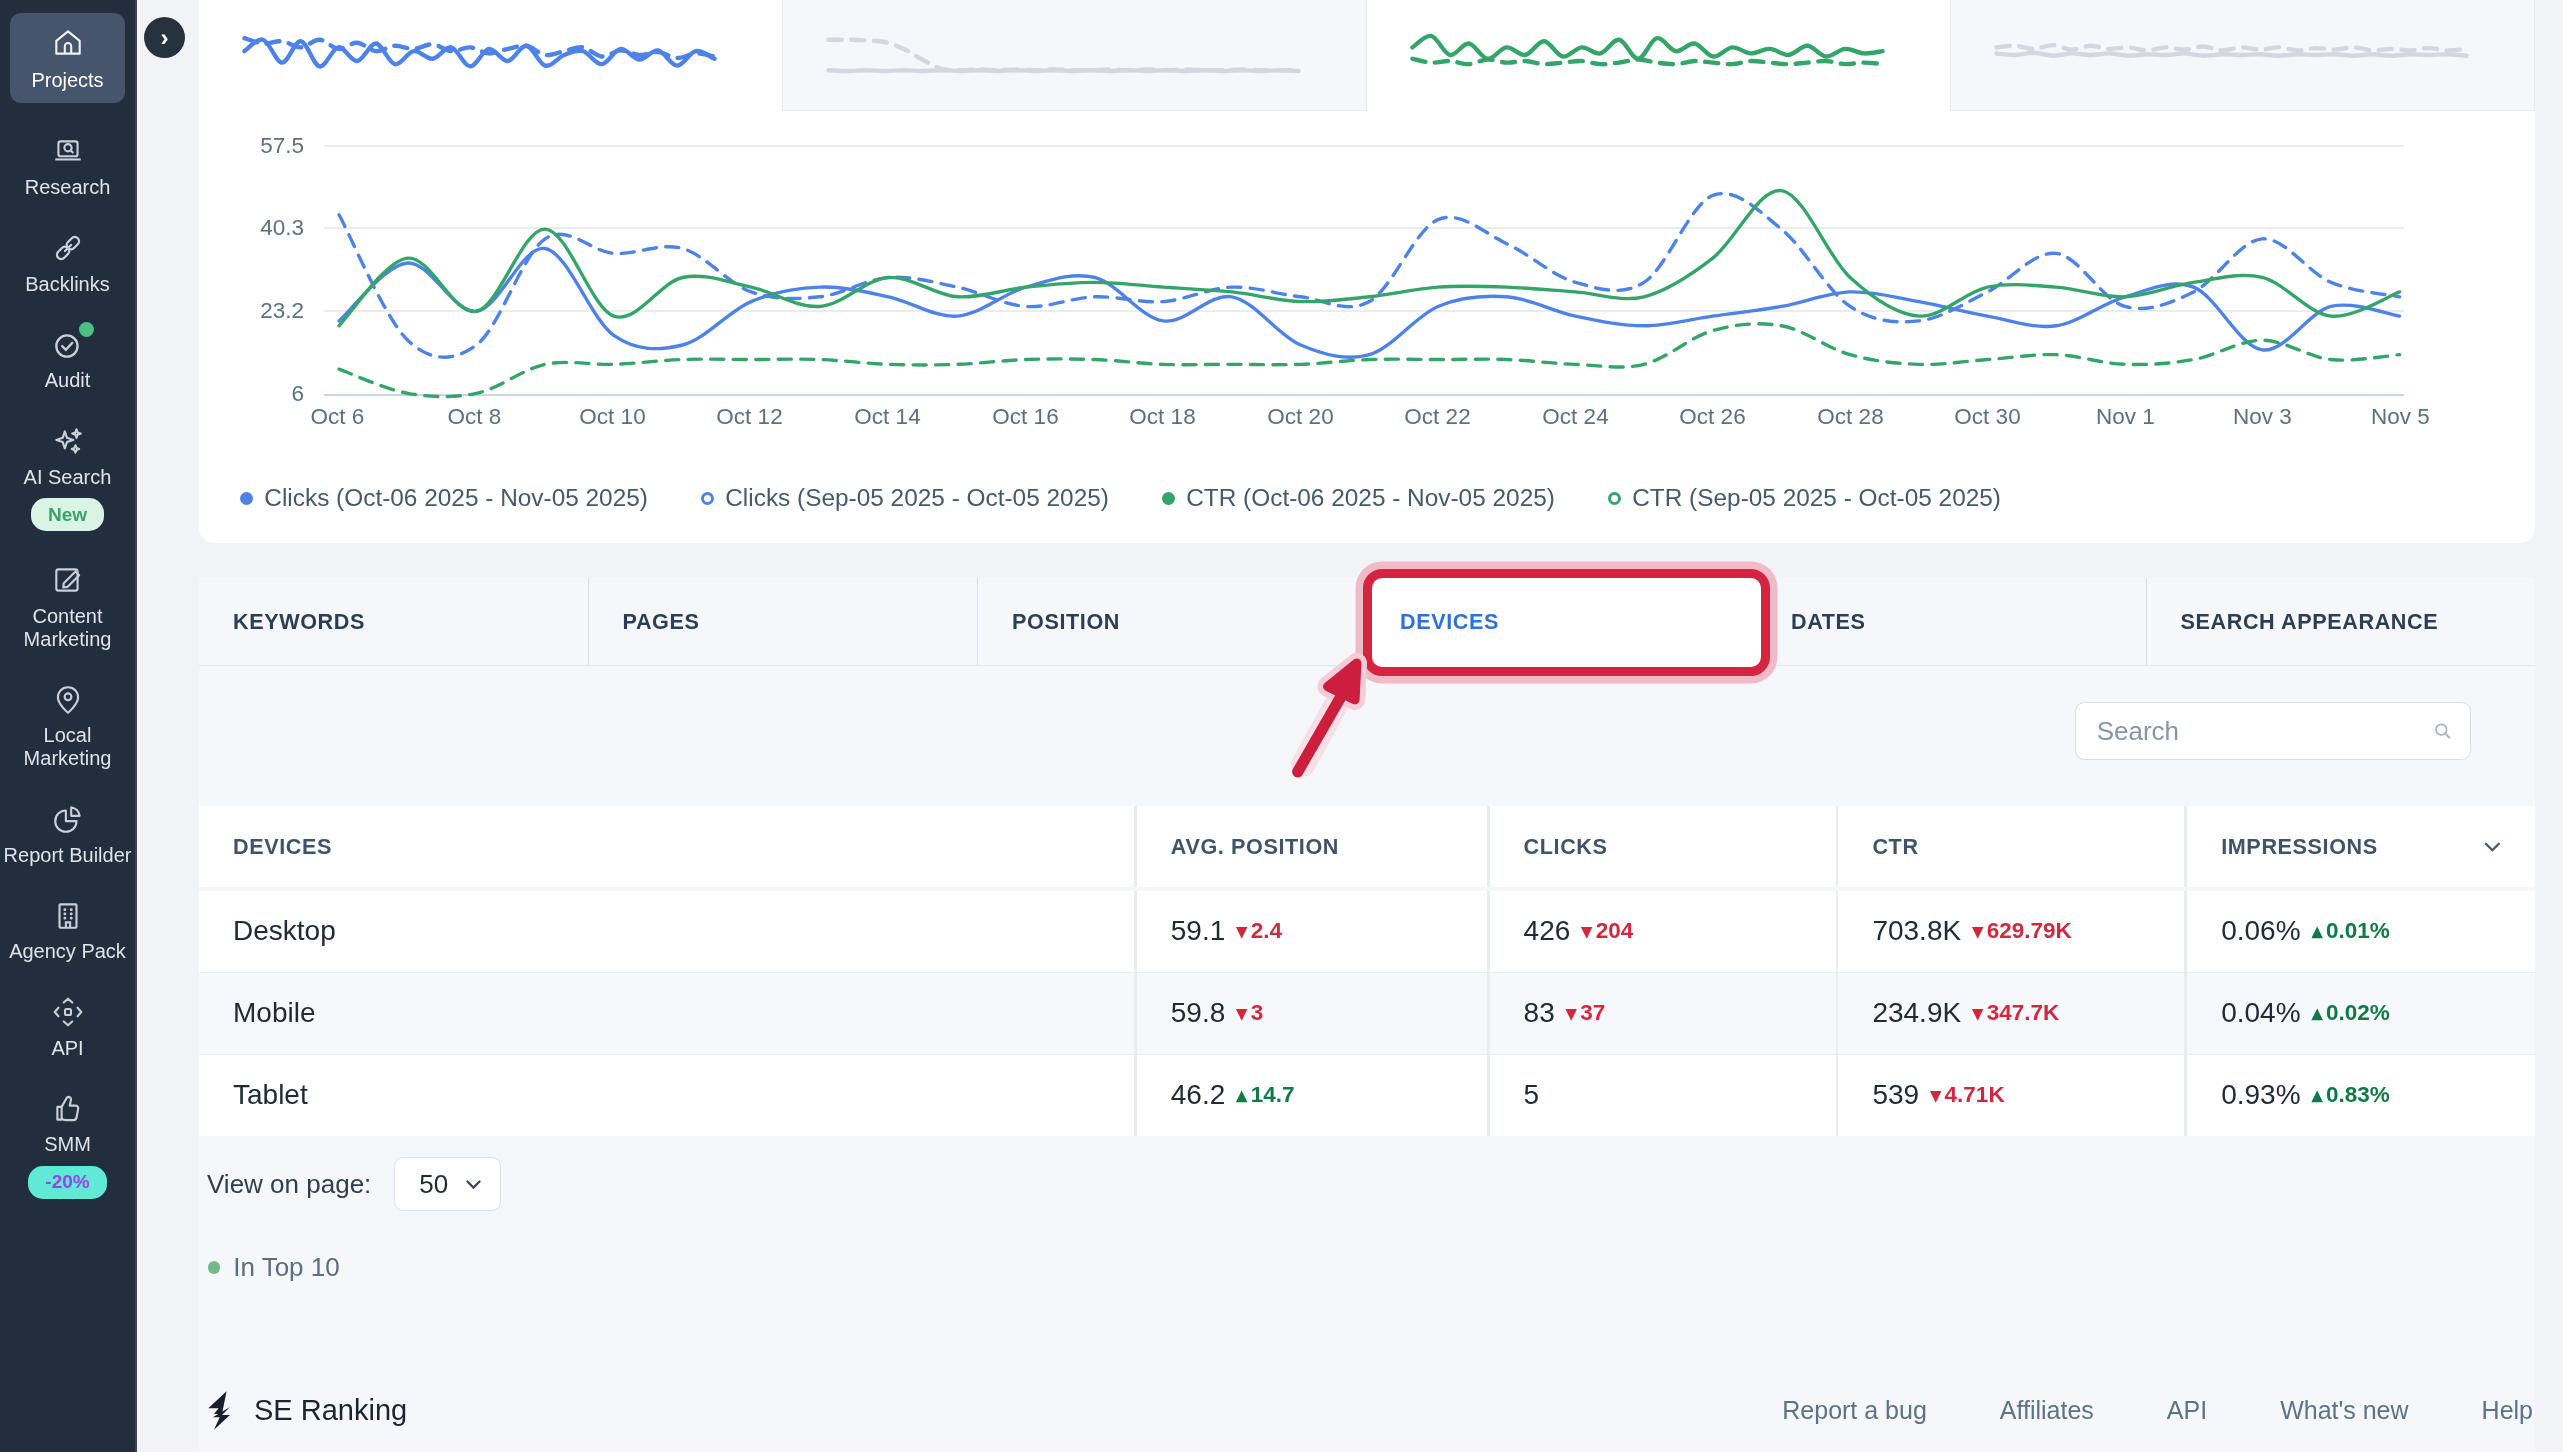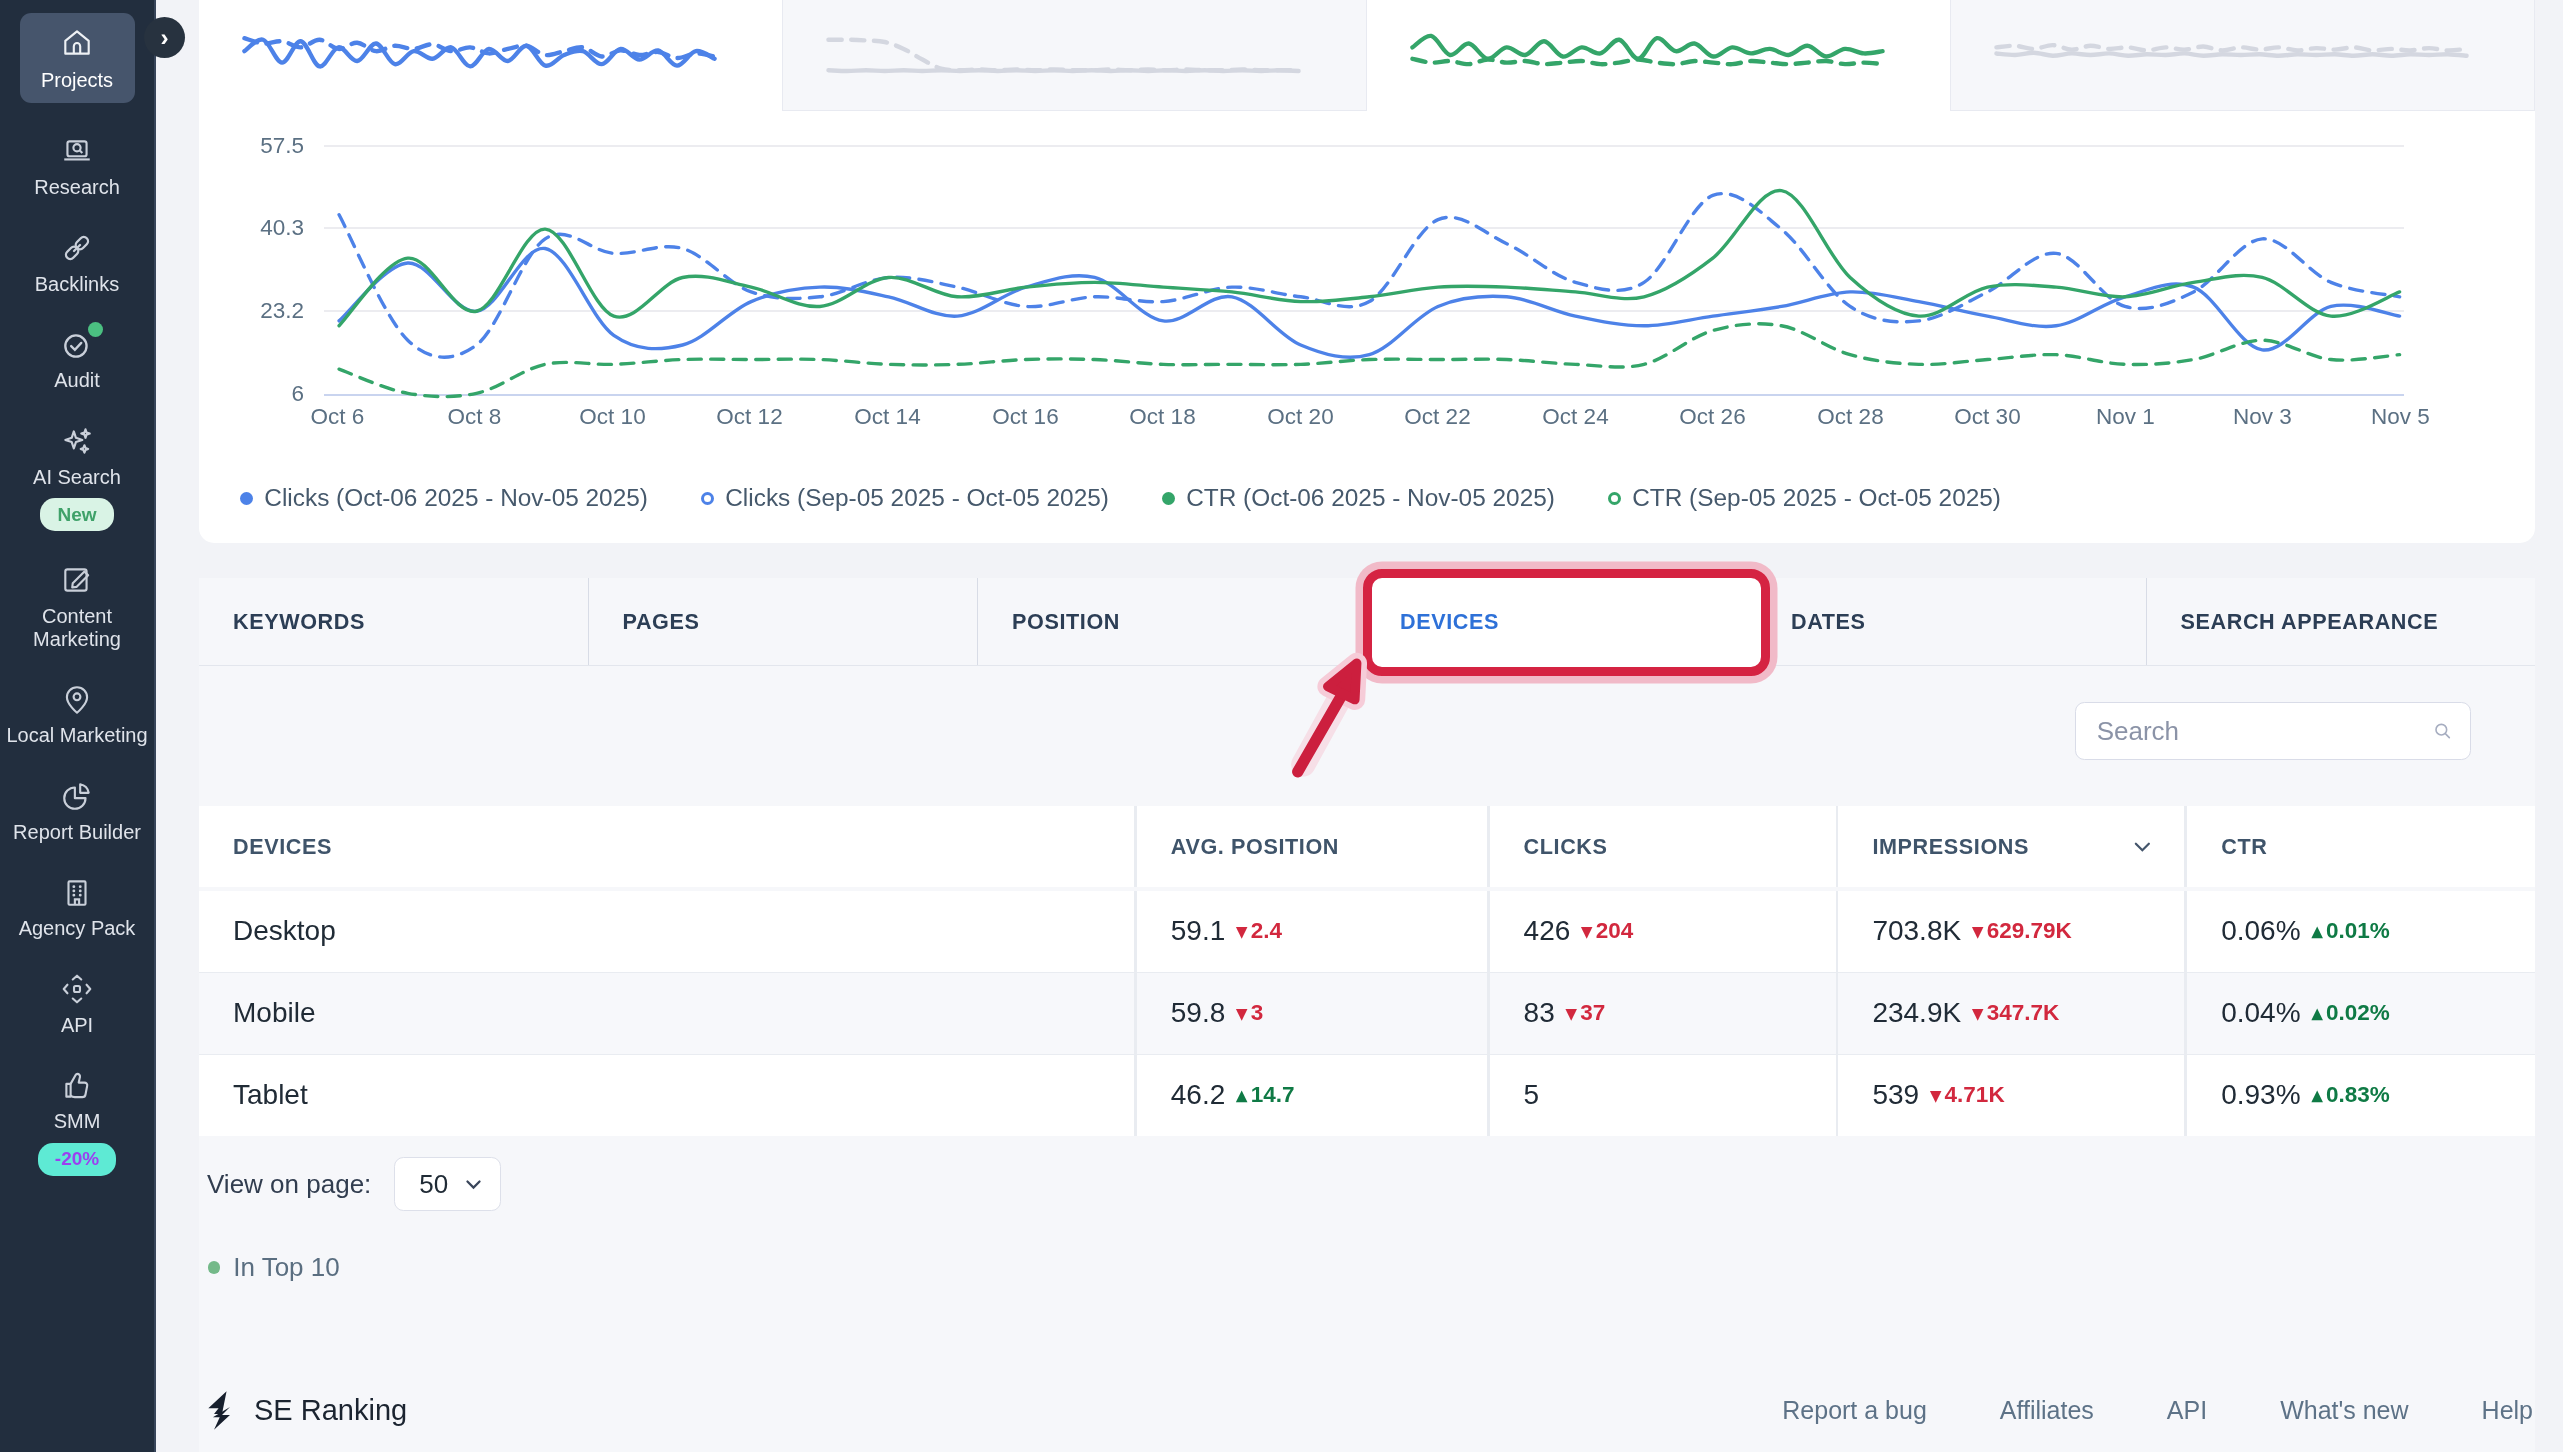--- a/index.html
+++ b/index.html
@@ -1,20 +1,20 @@
 <!DOCTYPE html>
 <html style="font-size:15px"><head>
 <meta charset="utf-8">
 <style>
   * { margin:0; padding:0; box-sizing:border-box; }
   body { font-family:"Liberation Sans", sans-serif; background:#f2f3f7; }
   #app { position:relative; width:2563px; height:1452px; background:#f2f3f7; overflow:hidden; }
 
   
-  .sidebar { position:absolute; left:0; top:0; width:156px; height:100%; background:#222e3e;
+  .sidebar { position:absolute; left:0; top:0; width:137px; height:100%; background:#222e3e;
              border-right:2.8px solid #38455a; display:flex; flex-direction:column; align-items:center; z-index:4; }
   .side-item { display:flex; flex-direction:column; align-items:center; margin-top:32px; cursor:pointer; width:100%; }
   .side-item .lbl { margin-top:7.5px; font-size:20px; color:#dfe3ea; text-align:center; line-height:1.15; }
   .side-item svg { display:block; }
   .proj-tile { margin-top:13px; width:115px; padding:13px 0 11.3px; background:#46556c; border-radius:11.3px;
                display:flex; flex-direction:column; align-items:center; cursor:pointer; }
   .proj-tile .lbl { margin-top:5.6px; font-size:20px; color:#ffffff; }
   .icon-wrap { position:relative; }
   .green-dot { position:absolute; right:-9.4px; top:-5.6px; width:15px; height:15px; border-radius:50%; background:#4bc081; }
   .badge { margin-top:9.4px; padding:5.6px 17px; border-radius:15px; font-size:19px; font-weight:bold; }
@@ -356,27 +356,27 @@
         <circle cx="14" cy="14" r="8"></circle>
         <path d="M20 20 L26 26"></path>
       </svg>
   </div>
 
   <div class="dev-table">
     <div class="trow thead">
       <div class="cell">DEVICES</div>
       <div class="cell">AVG. POSITION</div>
       <div class="cell">CLICKS</div>
+      <div class="cell">CTR</div>
       <div class="cell sortable">
         <span>IMPRESSIONS</span>
         <svg width="20.7" height="13" viewBox="0 0 22 14" fill="none" stroke="#44556b" stroke-width="2.4" stroke-linecap="round">
             <path d="M4 4 L11 11 L18 4"></path>
           </svg>
       </div>
-      <div class="cell">CTR</div>
     </div>
 
     <div class="tbody">
       <div class="trow">
         <div class="cell">Desktop</div>
         <div class="cell">
             <span>59.1</span>
             <span class="delta down">2.4</span>
           </div>
         <div class="cell">

